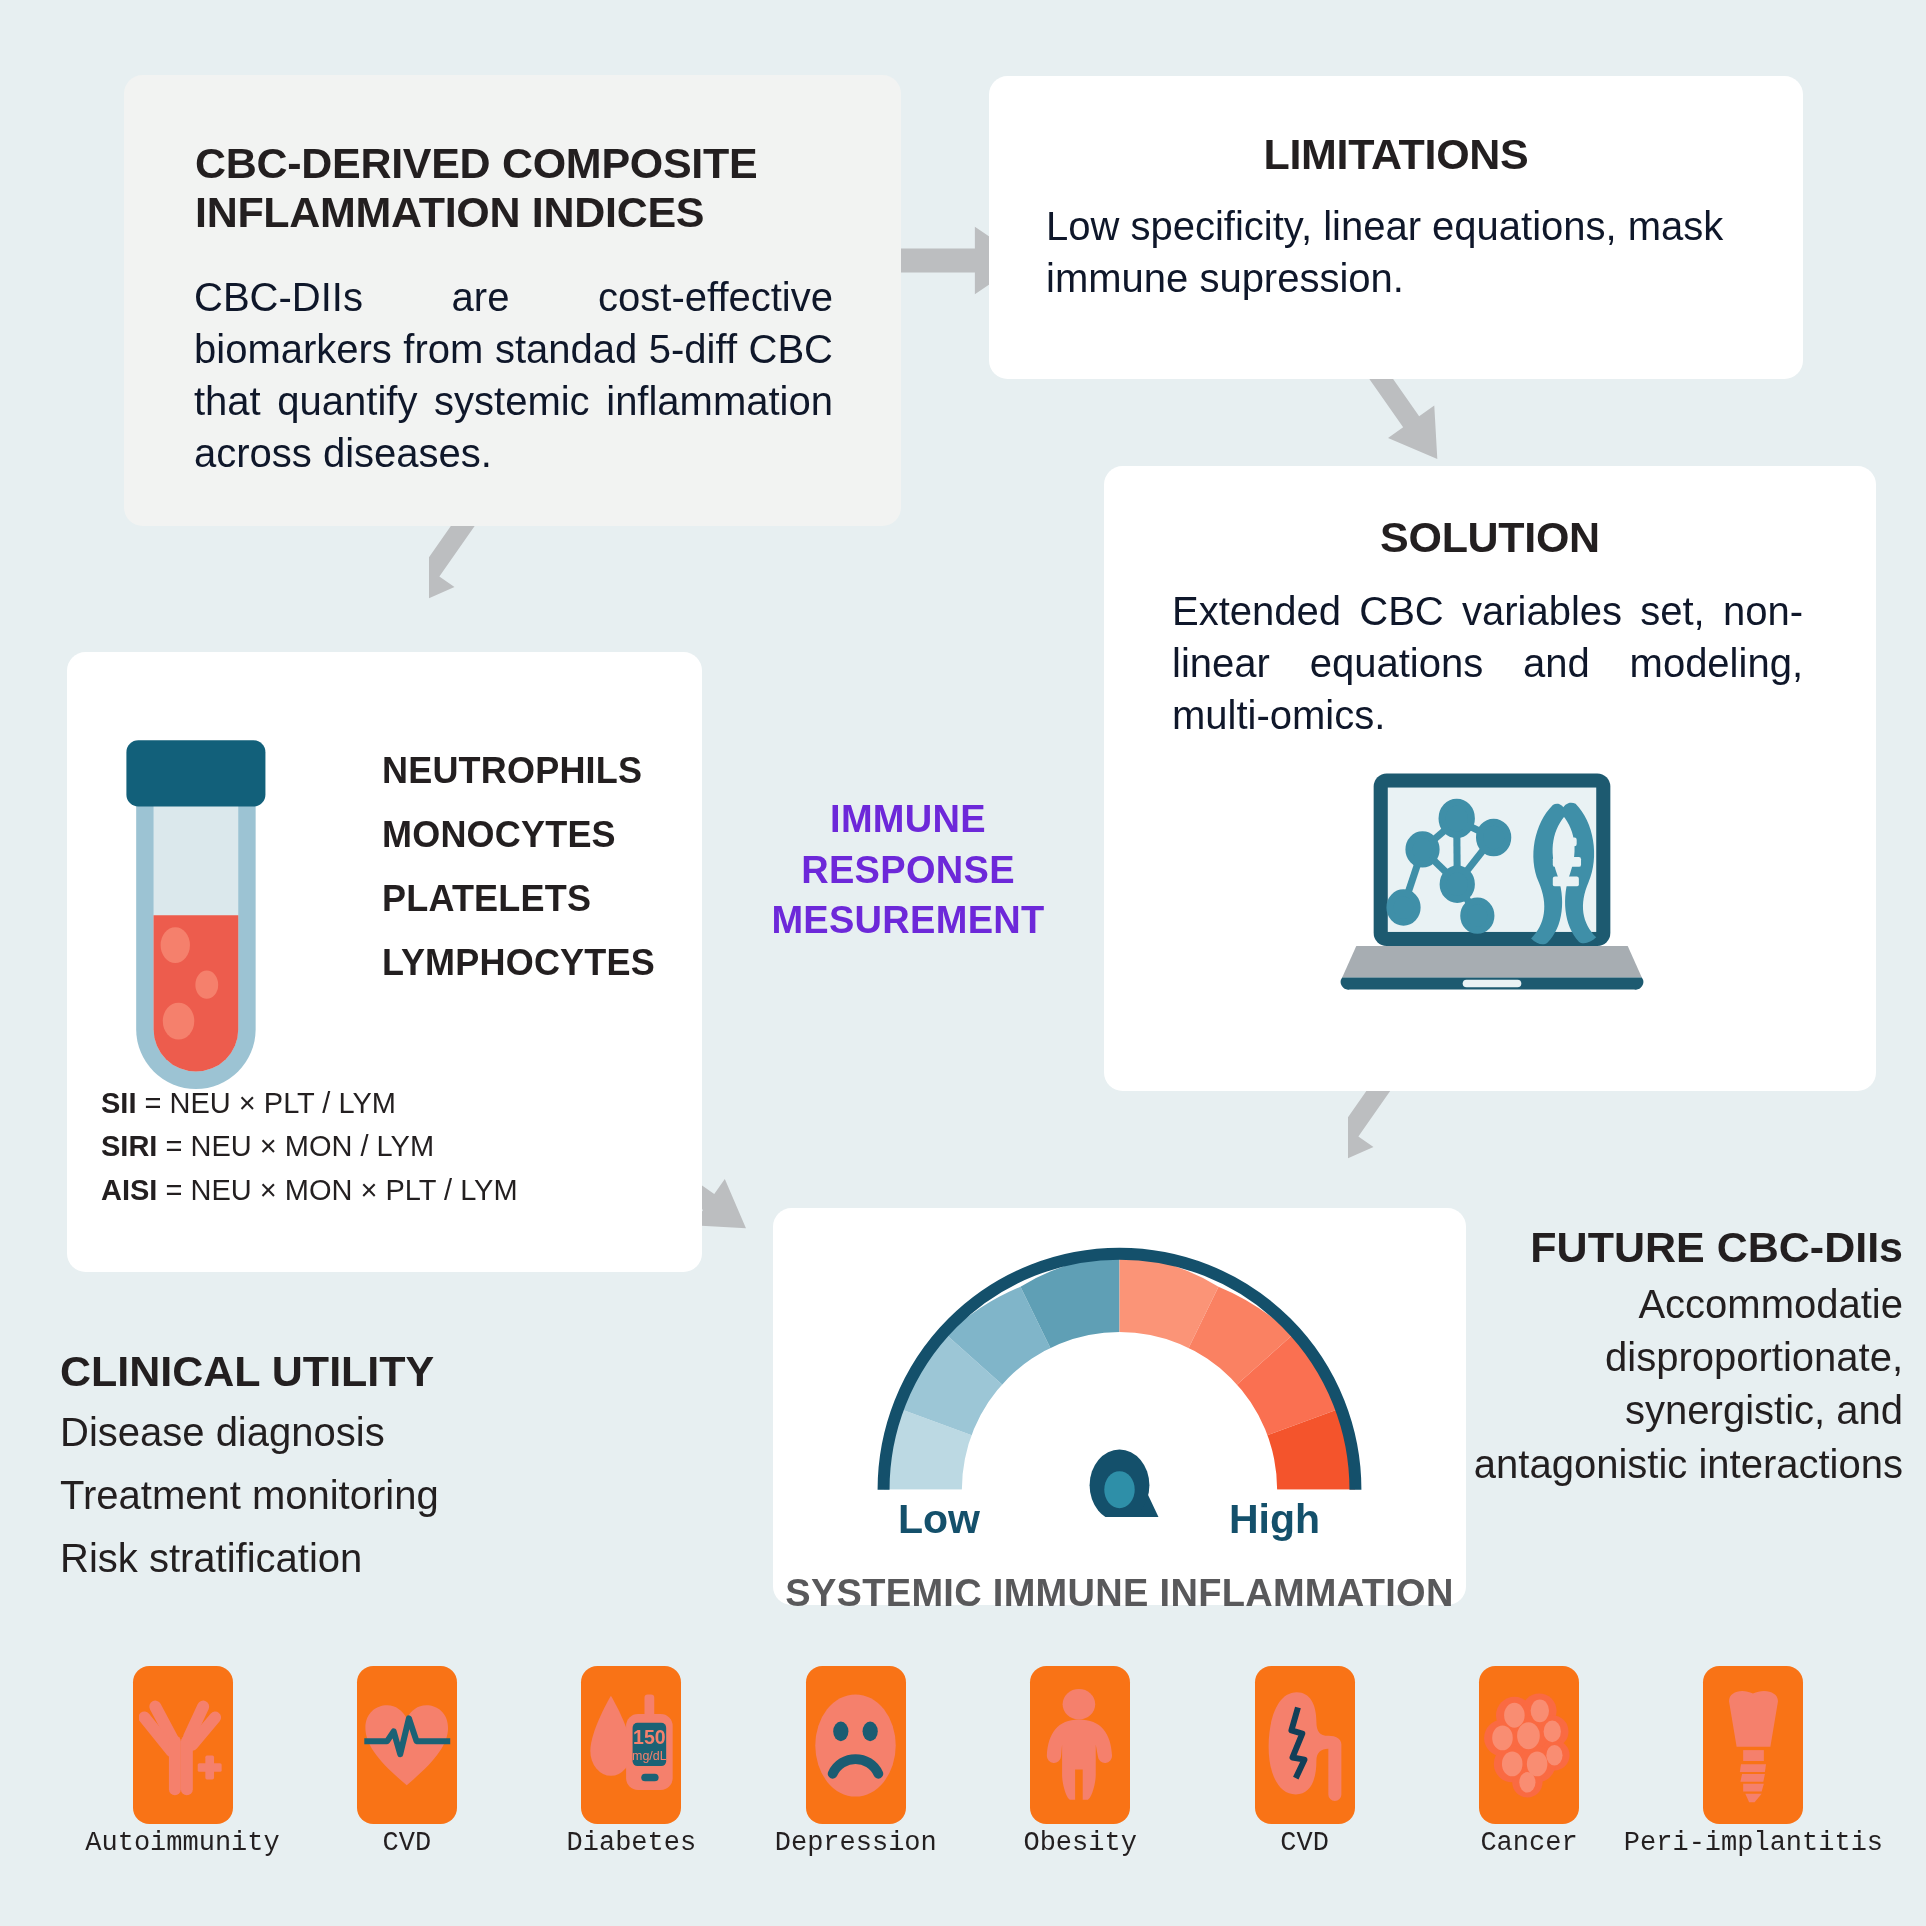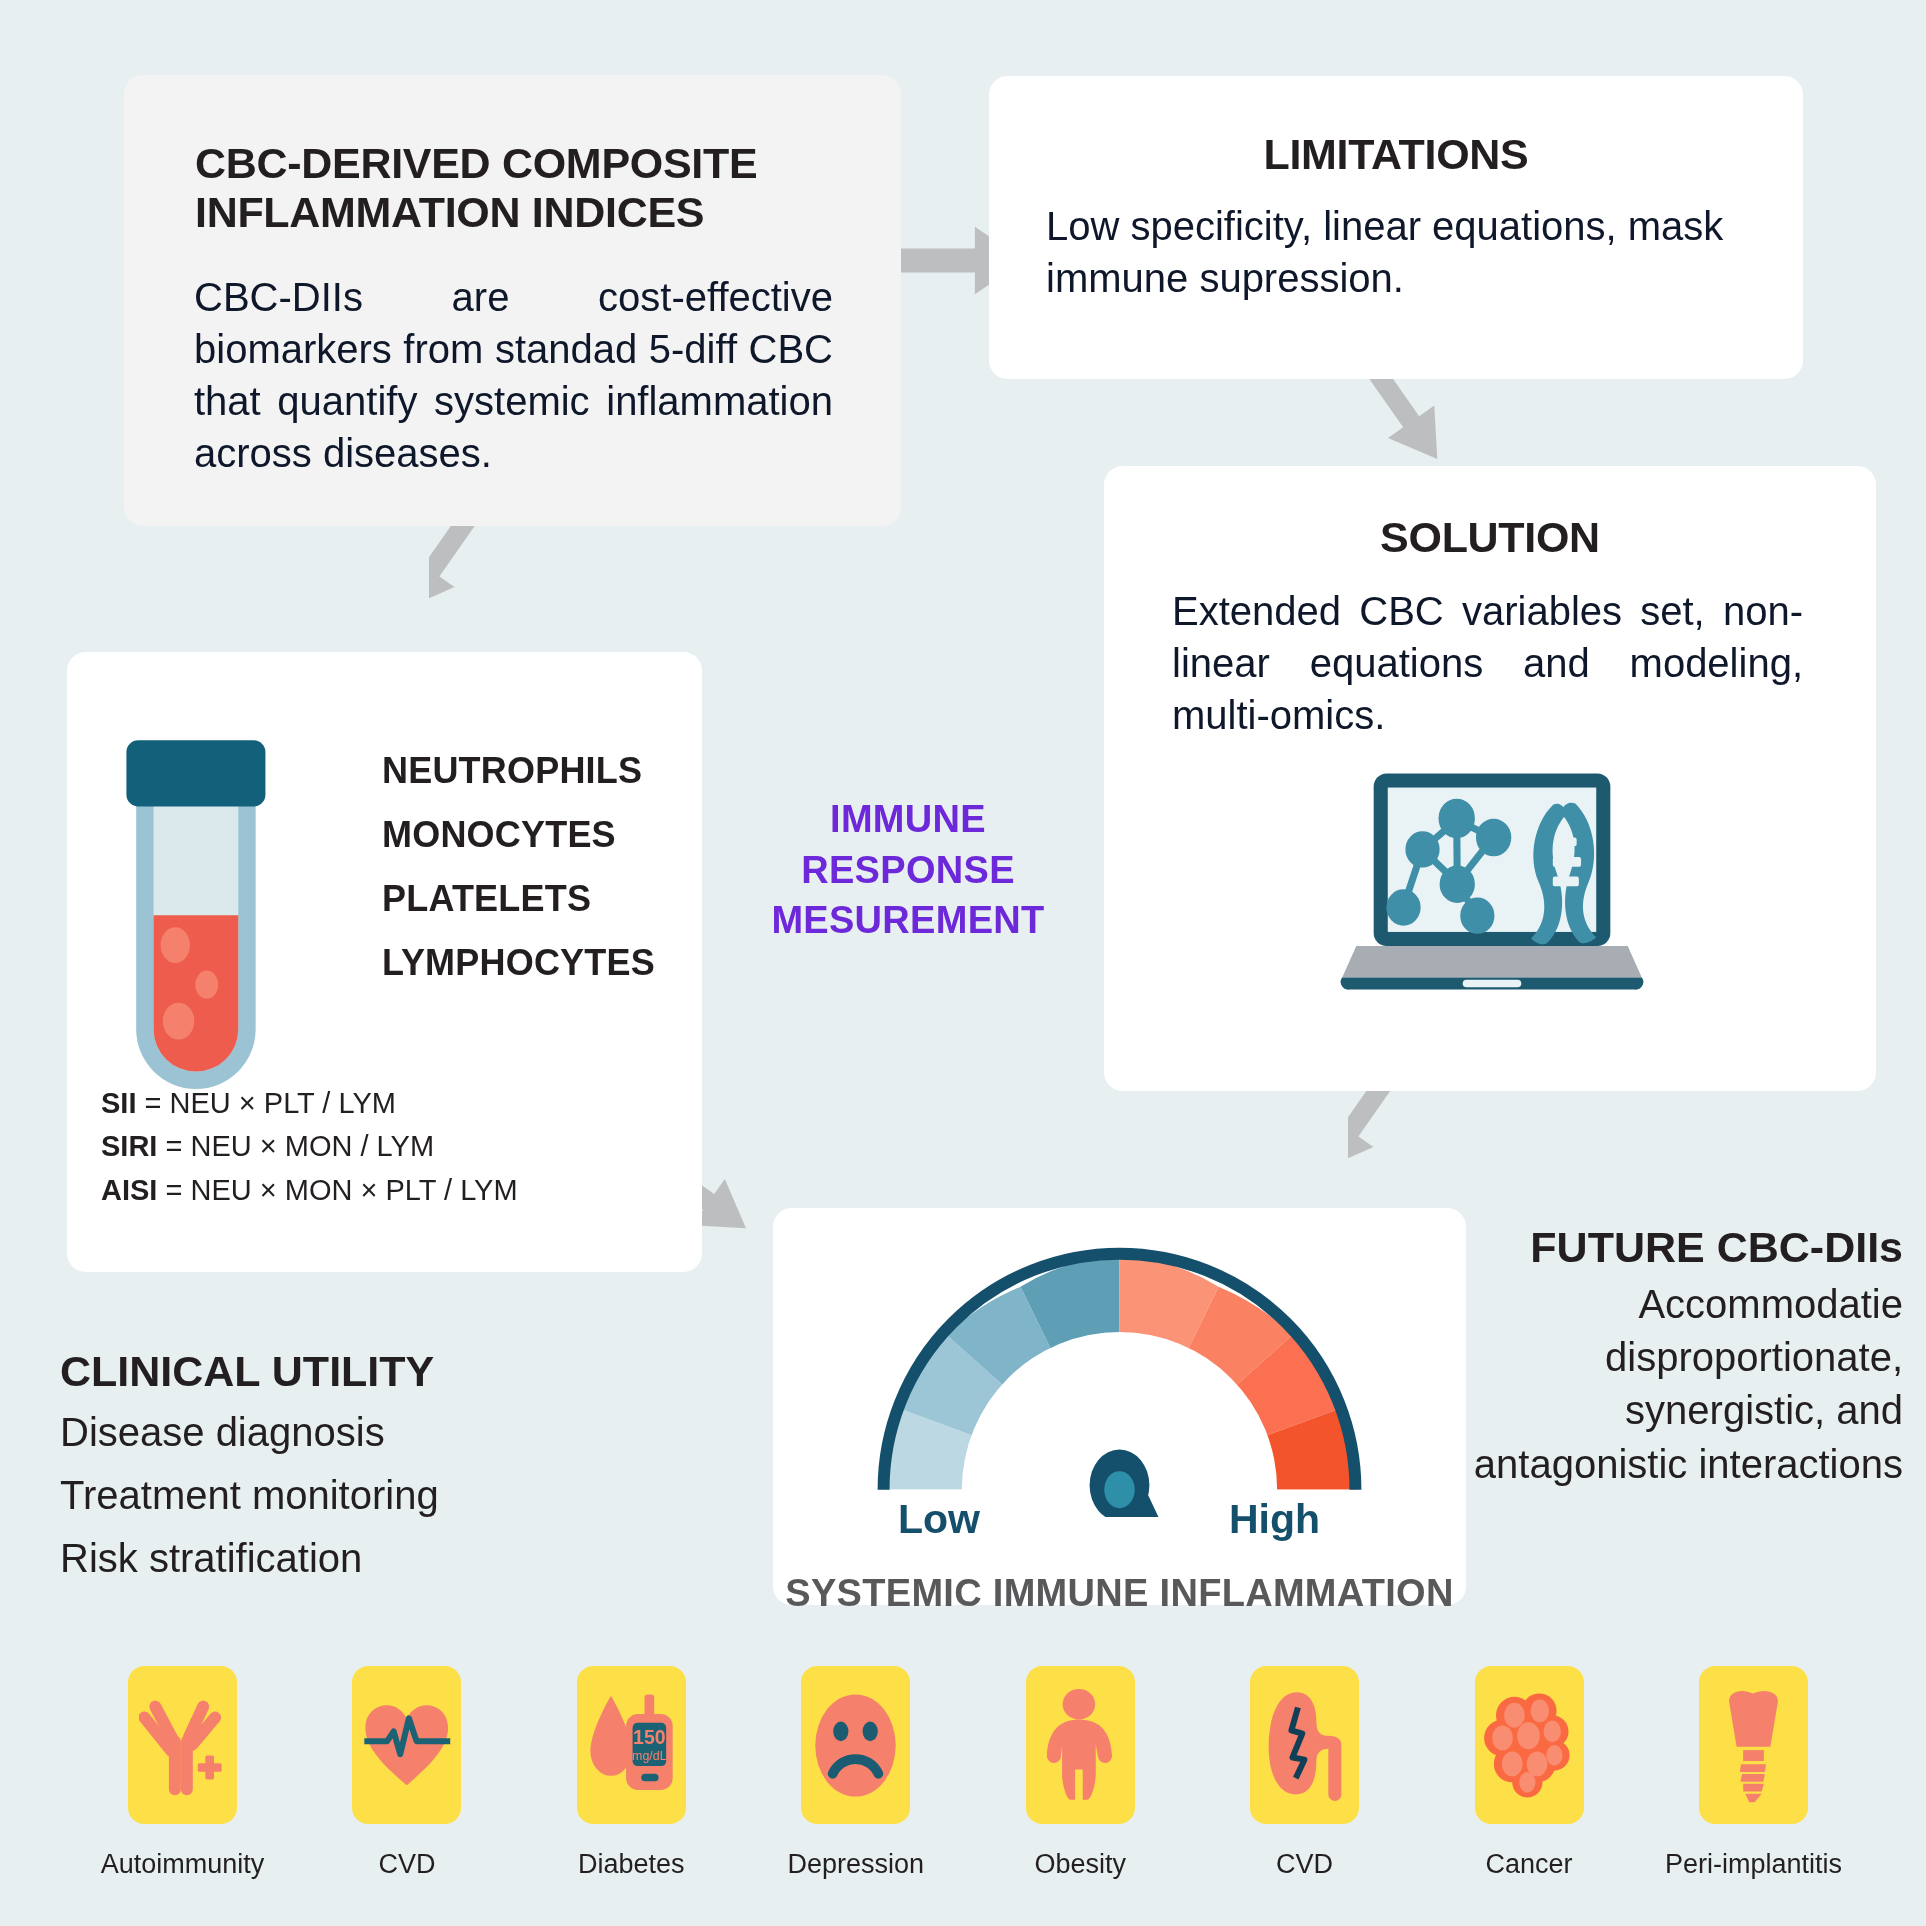--- a/index.html
+++ b/index.html
@@ -92,25 +92,25 @@
   #clin-title { position:absolute; left: 60px; top: 1347px; font-size: 43px;
                 font-weight: bold; }
   #clin-list  { position:absolute; left: 60px; top: 1412px; }
   #clin-list div { font-size: 40px; line-height: 1.0; margin-bottom: 23px; }
 
   
   #icon-row { position:absolute; left: 98px; top: 1666px; width: 1740px;
               display:flex; justify-content: space-between; }
   .icon-cell { width: 169px; display:flex; flex-direction: column;
                align-items: center; }
-  .icon-tile { width: 109px; height: 158px; border-radius: 16.3px;
-               background: #fde047; display:flex; align-items:center;
+  .icon-tile { width: 100px; height: 158px; border-radius: 16.3px;
+               background: #f97316; display:flex; align-items:center;
                justify-content:center; }
-  .icon-label { margin-top: 25px; font-size: 27px; color: #231f20;
-                white-space: nowrap; }
+  .icon-label { margin-top: 4px; font-size: 27px; color: #231f20;
+                white-space: nowrap; font-family: Liberation Mono, monospace; }
 
   
   .arrow { position: absolute; }
 </style>
 </head>
 <body>
 
 <div class="stage">
 
   <svg class="arrow" style="left:870px; top:217px;" width="163" height="87" viewBox="0 0 300 160">

